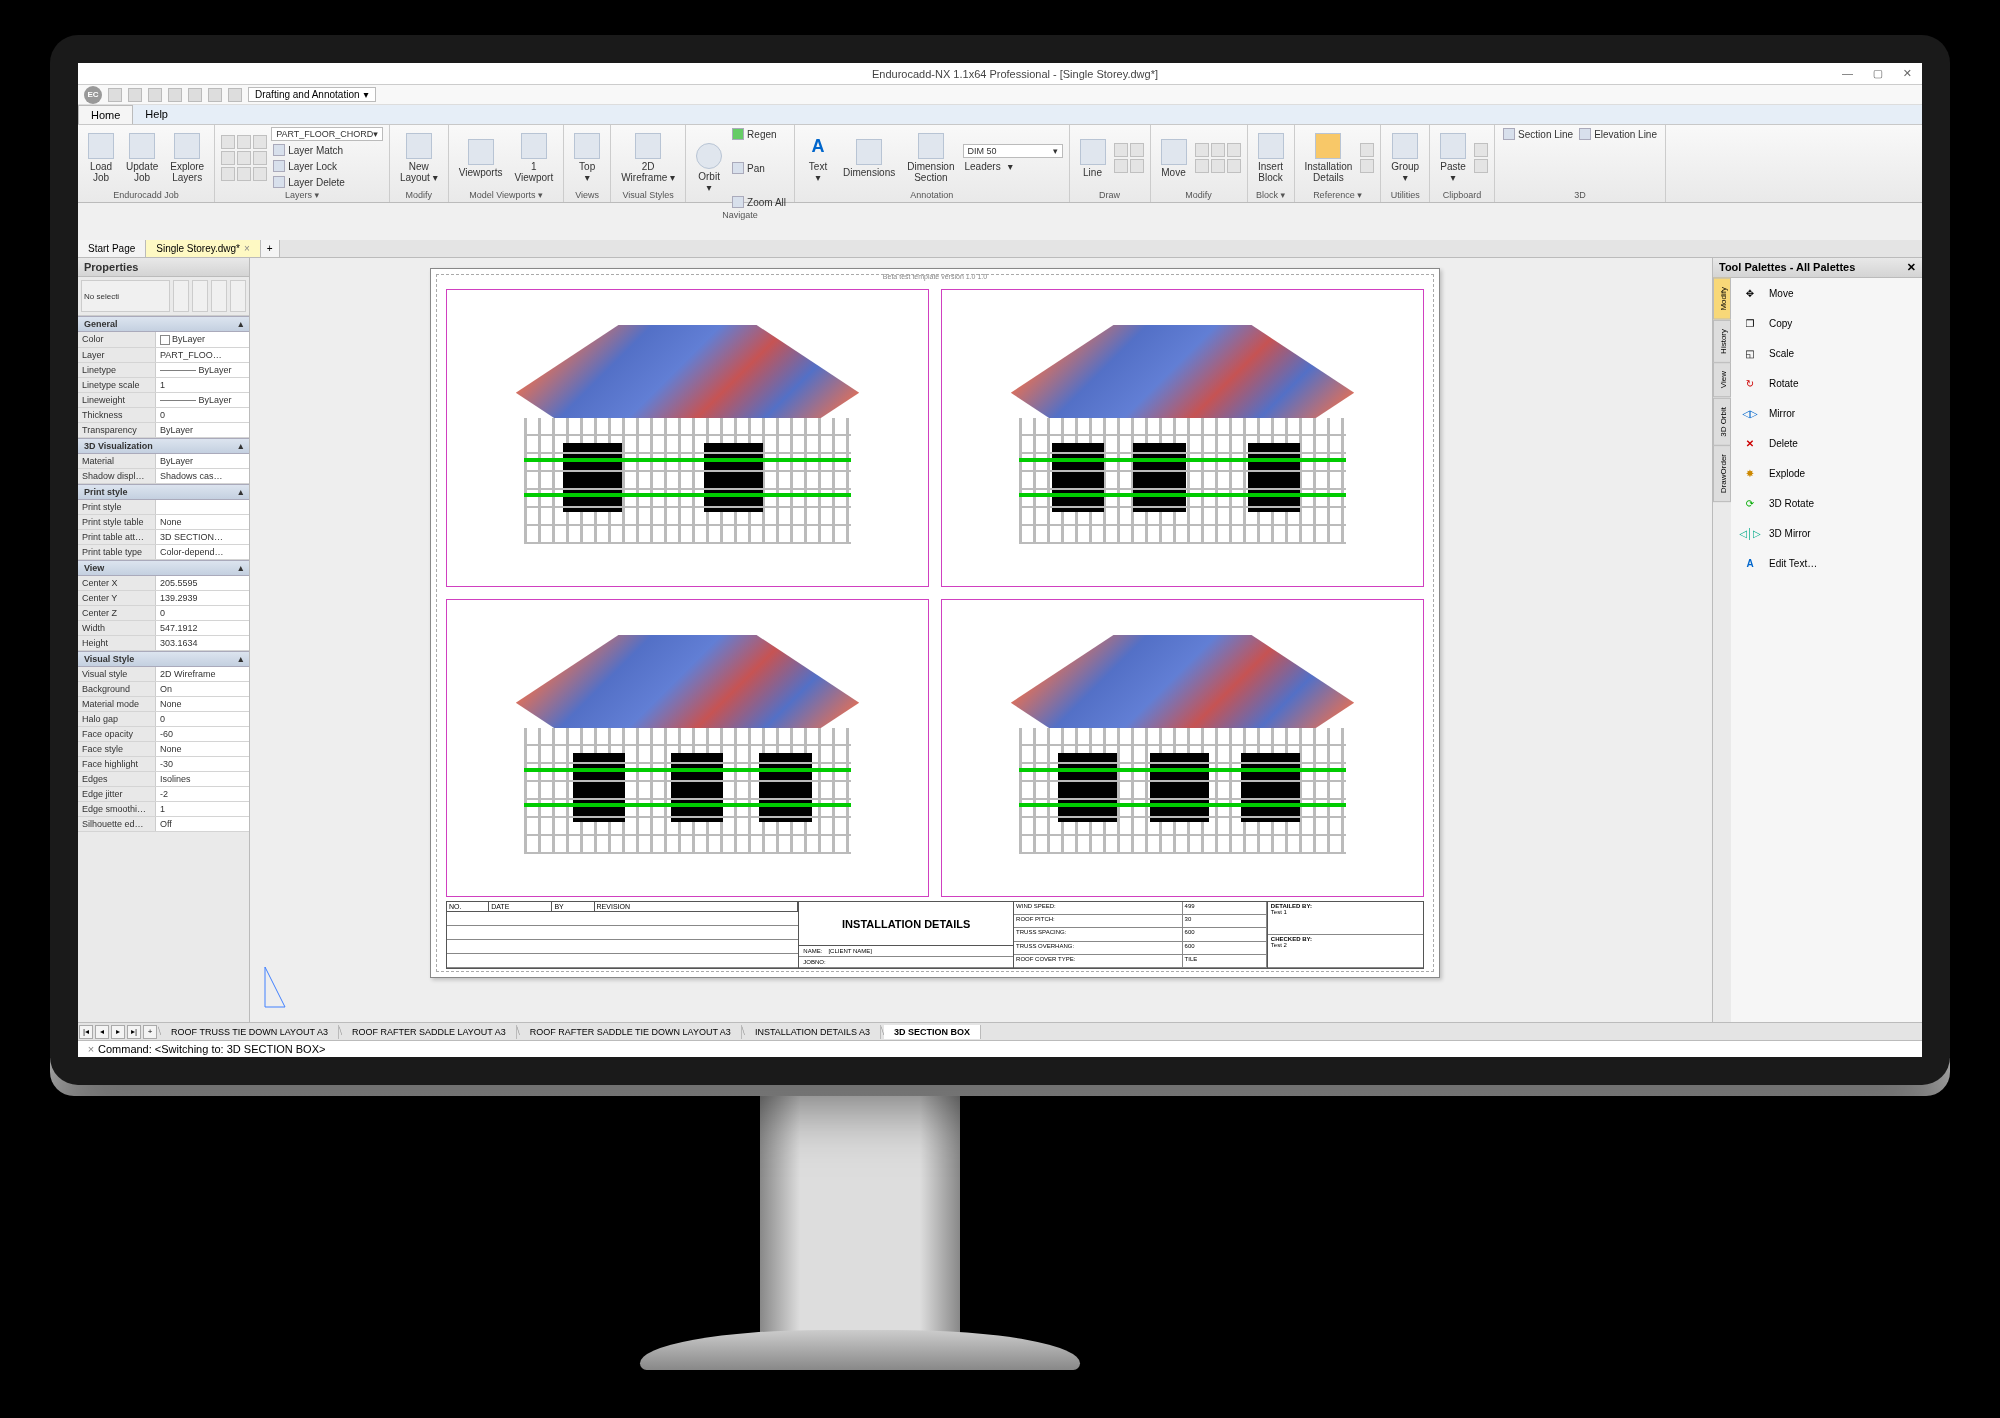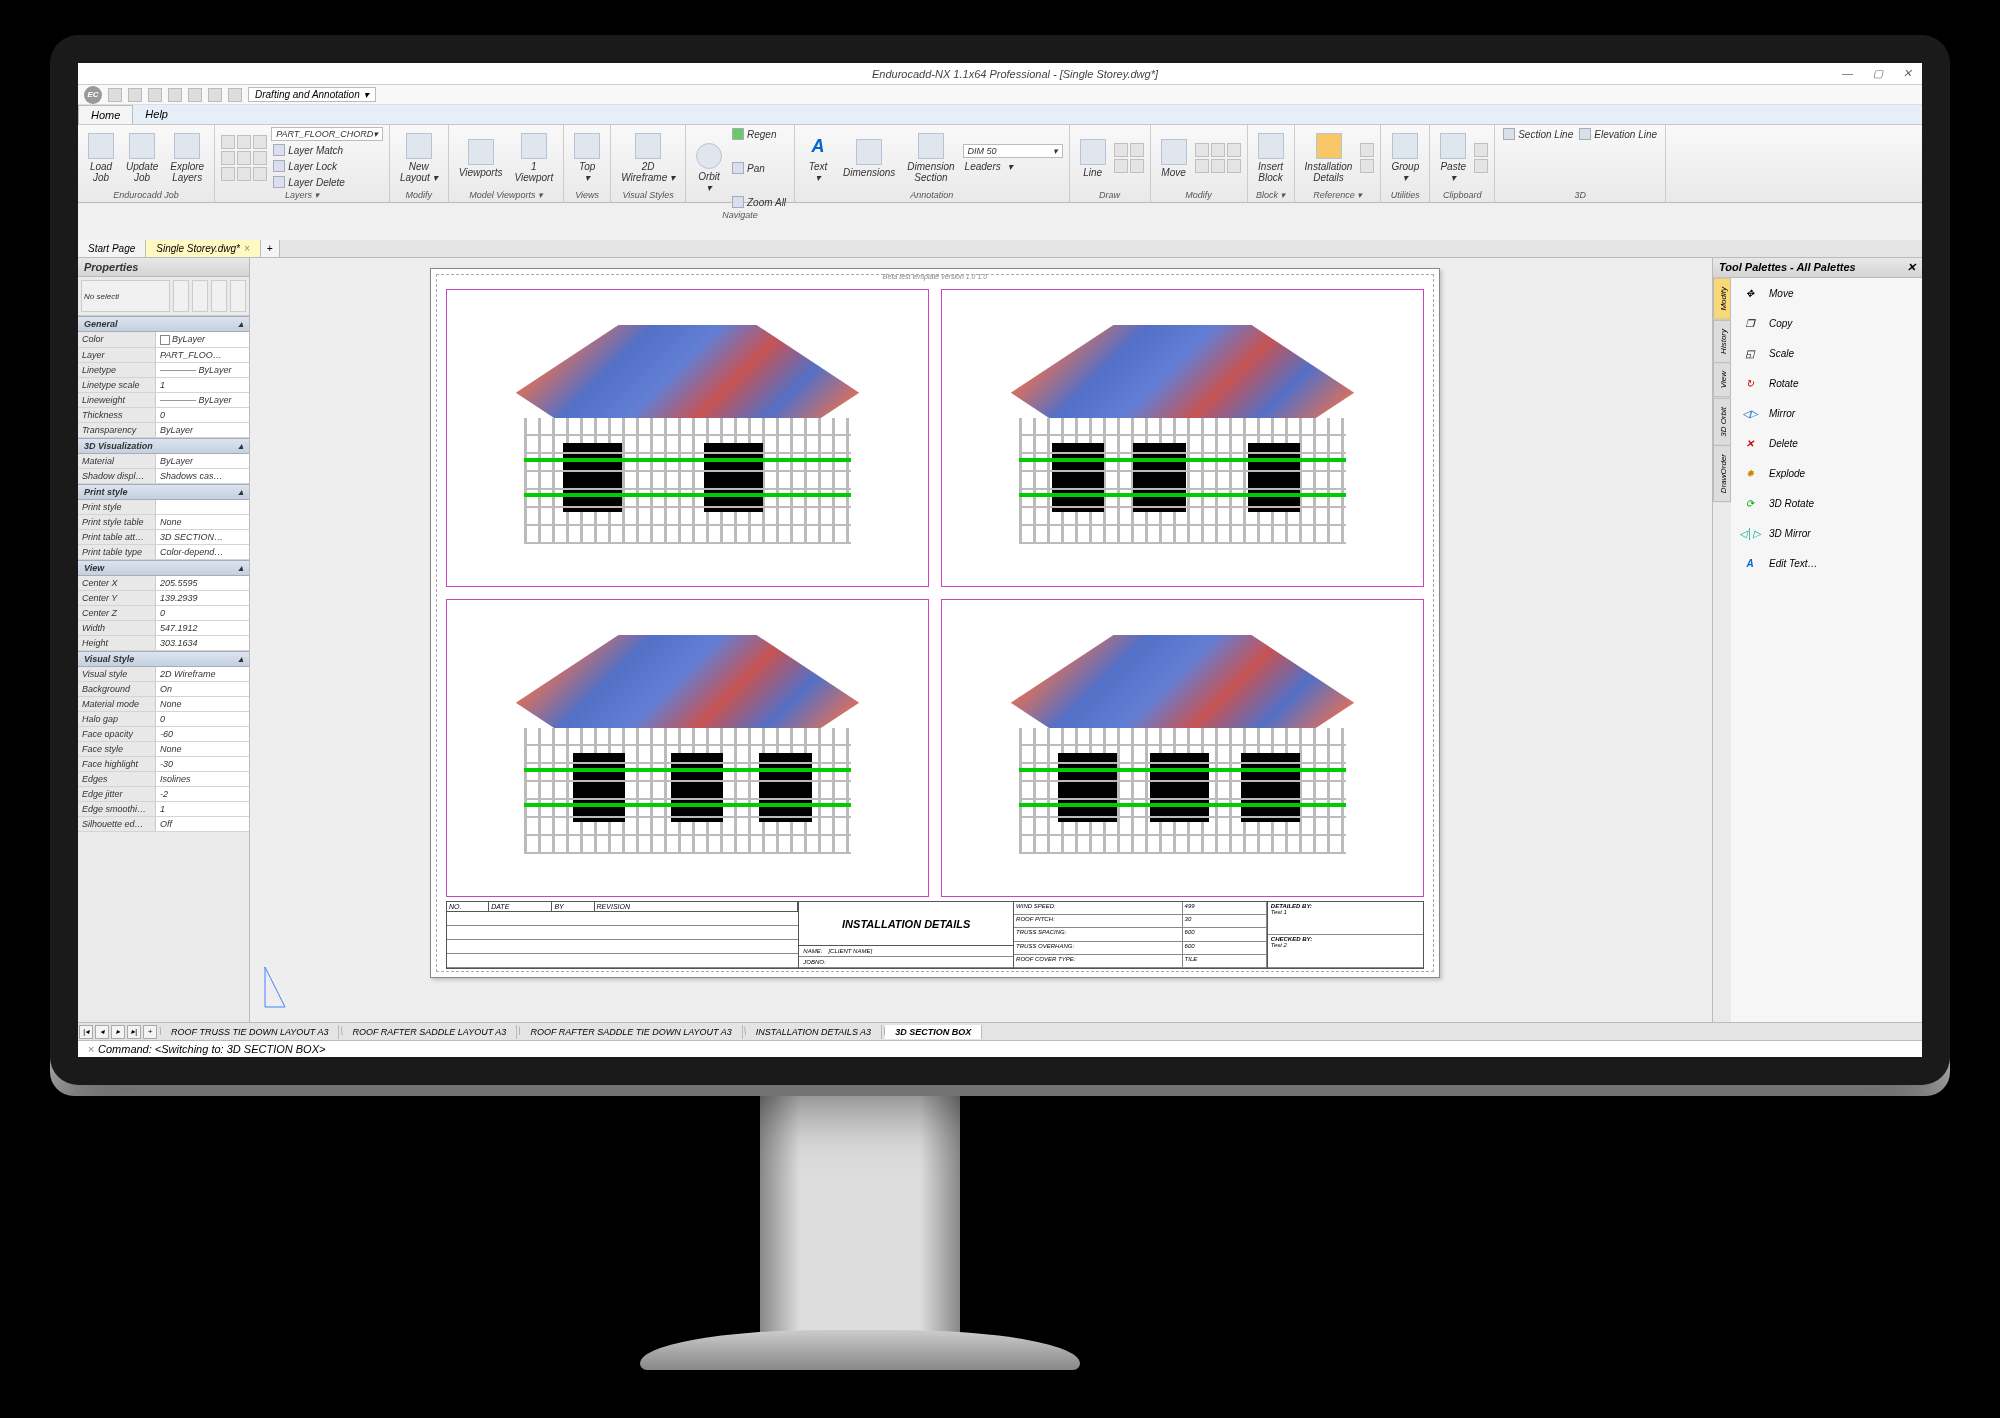--- a/index.html
+++ b/index.html
@@ -1,20 +1,20 @@
 <!DOCTYPE html>
 <html><head>
 <meta charset="utf-8">
 <style>
 * { margin:0; padding:0; box-sizing:border-box; font-family:"Segoe UI", Tahoma, sans-serif; }
 body { background:#000; width:2000px; height:1418px; position:relative; overflow:hidden; }
 
 
 .monitor { position:absolute; left:50px; top:35px; width:1900px; height:1050px; background:#1a1a1a; border-radius:28px; padding:28px; box-shadow:0 20px 60px rgba(0,0,0,.5); }
-.screen { width:100%; height:100%; background:#f0f0f0; position:relative; overflow:hidden;font-style:italic; }
+.screen { width:100%; height:100%; background:#f0f0f0; position:relative; overflow:hidden; }
 .stand-neck { position:absolute; left:760px; top:1082px; width:200px; height:260px; background:linear-gradient(90deg,#888,#ddd 20%,#ddd 80%,#888); }
 .stand-base { position:absolute; left:640px; top:1330px; width:440px; height:40px; background:linear-gradient(180deg,#ccc,#888); border-radius:50% 50% 8px 8px / 100% 100% 8px 8px; }
 .chin { position:absolute; left:50px; top:1058px; width:1900px; height:38px; background:linear-gradient(180deg,#d8d8d8,#a8a8a8); border-radius:0 0 24px 24px; }
 
 
 .titlebar { height:22px; background:#fff; display:flex; align-items:center; font-size:11px; color:#444; border-bottom:1px solid #ccc; }
 .titlebar-center { flex:1; text-align:center; }
 .wincontrols { width:90px; display:flex; justify-content:space-around; color:#666; }
 .wincontrols span { cursor:default; }
 

